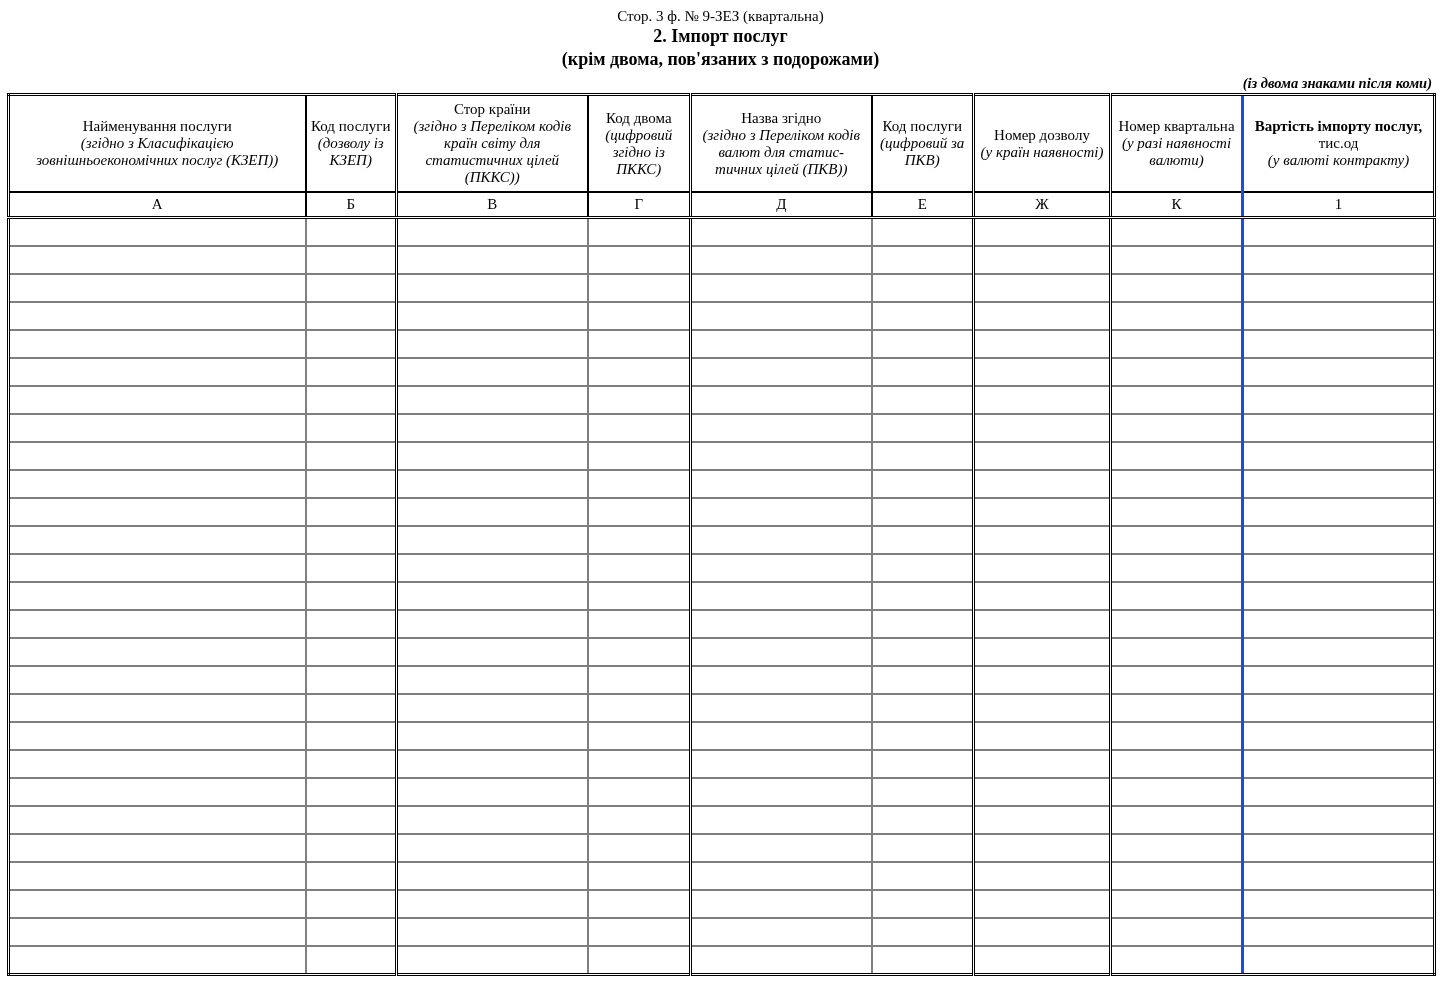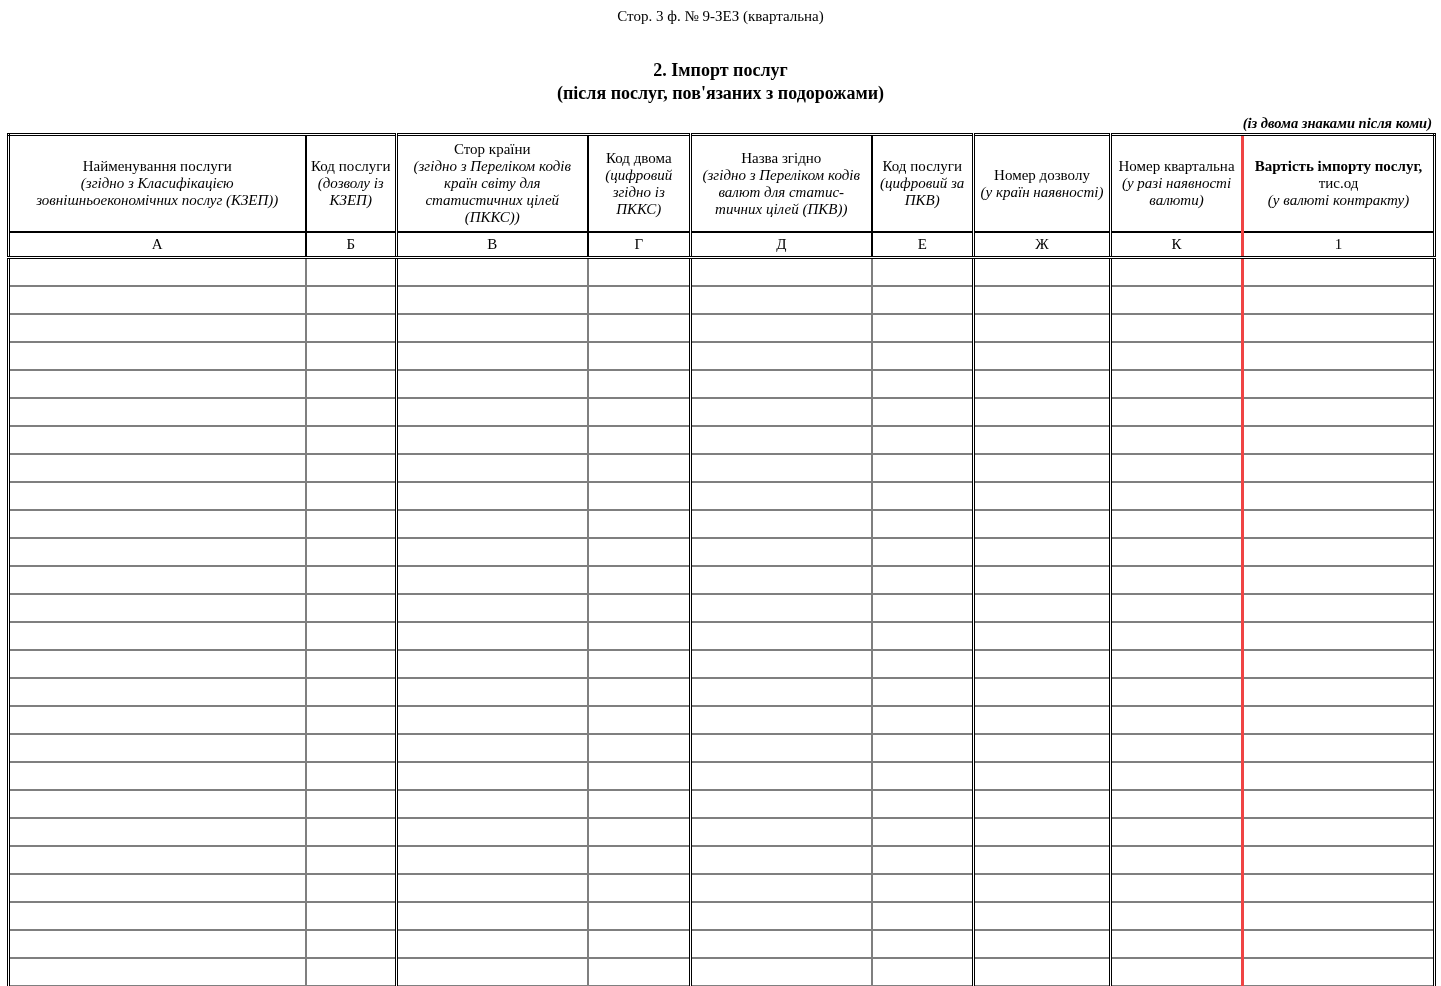--- a/index.html
+++ b/index.html
@@ -8,36 +8,36 @@
     background: #ffffff;
   }
   .page {
     position: relative;
     width: 1441px;
     height: 986px;
     background: #ffffff;
     font-family: "Liberation Serif", serif;
     color: #000000;
     overflow: hidden;
+    border-radius: 21px;
   }
   .top-note {
     padding-top: 7px;
     text-align: center;
     font-size: 15px;
     line-height: 18px;
   }
   .title-block {
-    margin-top: 34px;
     text-align: center;
     font-weight: bold;
     font-size: 18px;
     line-height: 23px;
   }
   .precision-note {
-    margin: 10px 9px 2px 0;
+    margin: 4px 9px 2px 0;
     text-align: right;
     font-style: italic;
     font-weight: bold;
     font-size: 14.5px;
     line-height: 16px;
   }
   table.form {
     border-collapse: collapse;
     table-layout: fixed;
     width: 1426px;
@@ -64,33 +64,33 @@
     border-bottom: 3px double #000000;
   }
   tbody td {
     height: 24px;
     border-bottom: 2px solid #7f7f7f;
   }
   
   thead .sl-single { border-left: 2px solid #000000; }
   tbody .sl-single { border-left: 2px solid #7f7f7f; }
   .sl-double { border-left: 3px double #000000; }
-  .sl-heavy  { border-left: 3px solid #ef4444; }
+  .sl-heavy  { border-left: 3px solid #1d4ed8; }
   .s-normal { font-style: normal; font-weight: normal; }
   .s-italic { font-style: italic; font-weight: normal; }
   .s-bold   { font-style: normal; font-weight: bold; }
 </style>
 </head>
 <body>
 
 <div class="page">
   <div class="top-note">Стор. 3 ф. № 9-ЗЕЗ (квартальна)</div>
   <div class="title-block">
     <div>2. Імпорт послуг</div>
-    <div>(після послуг, пов'язаних з подорожами)</div>
+    <div>(крім двома, пов'язаних з подорожами)</div>
   </div>
   <div class="precision-note">(із двома знаками після коми)</div>
 
   <table class="form">
     <colgroup>
         <col style="width: 297px;">
         <col style="width: 91px;">
         <col style="width: 191px;">
         <col style="width: 103px;">
         <col style="width: 181px;">

